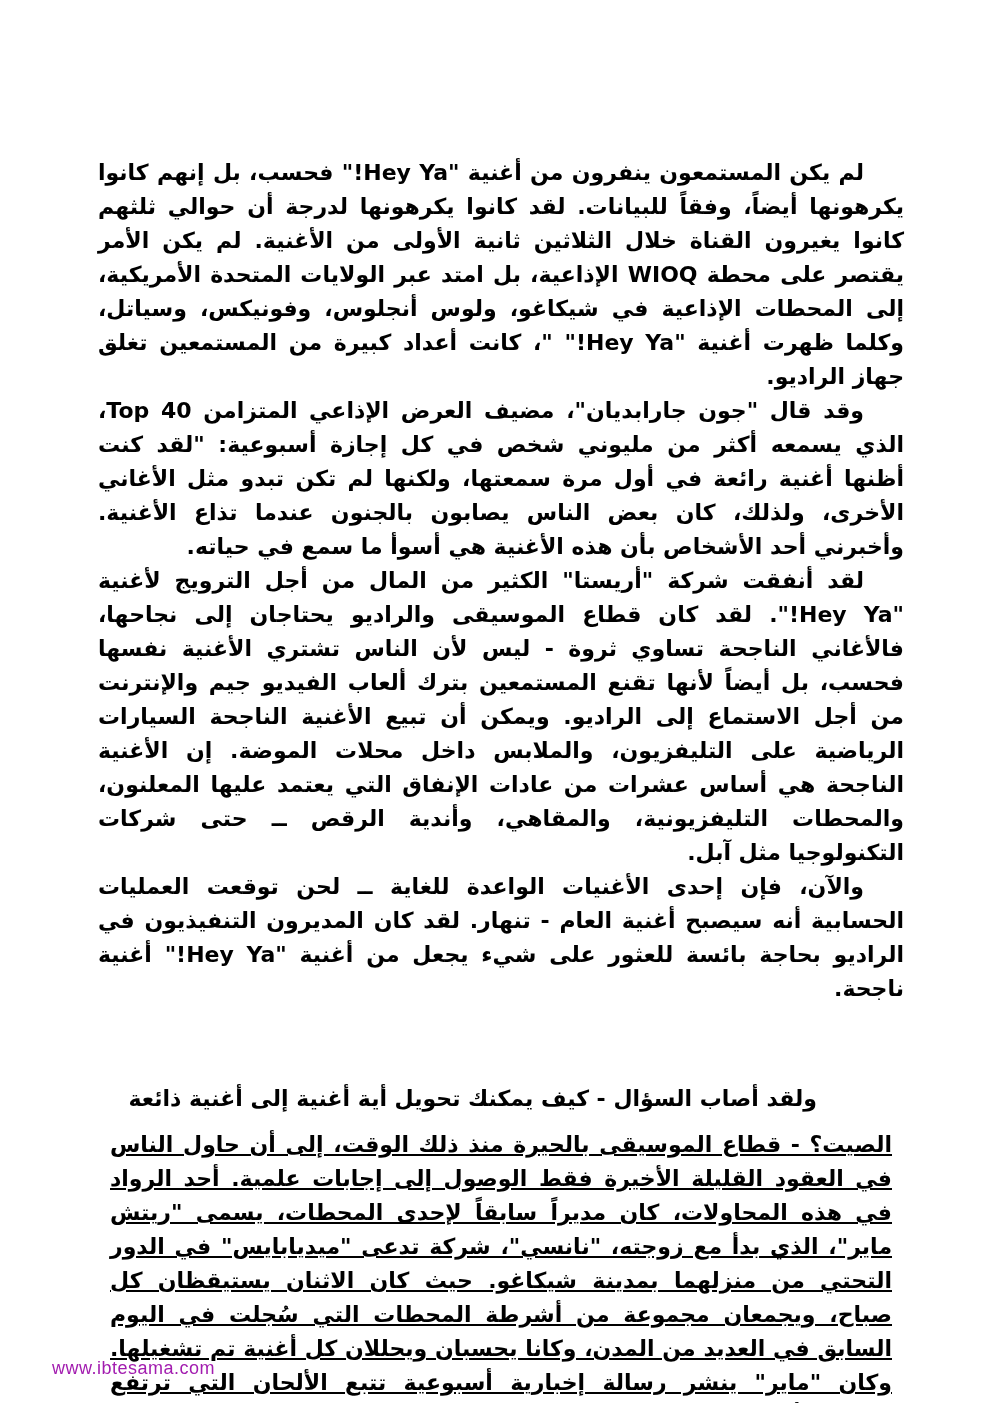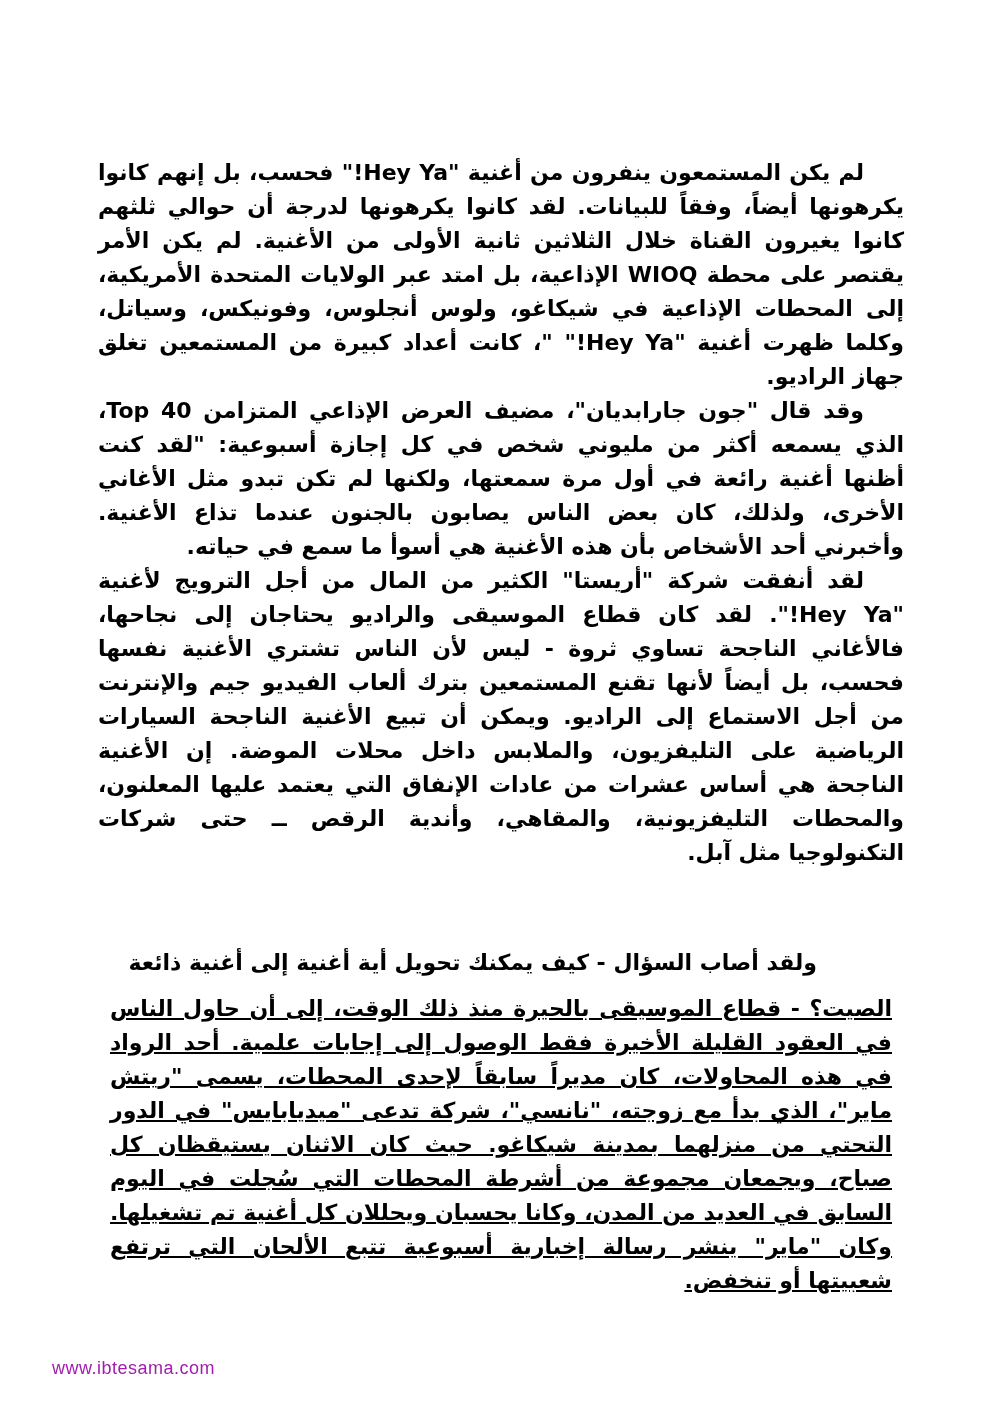--- a/index.html
+++ b/index.html
@@ -53,20 +53,21 @@
 </style>
 </head>
 <body>
 
 <div class="page">
 
   <main class="text-body" lang="ar" dir="rtl">
     <p class="para">لم يكن المستمعون ينفرون من أغنية "Hey Ya!" فحسب، بل إنهم كانوا يكرهونها أيضاً، وفقاً للبيانات. لقد كانوا يكرهونها لدرجة أن حوالي ثلثهم كانوا يغيرون القناة خلال الثلاثين ثانية الأولى من الأغنية. لم يكن الأمر يقتصر على محطة WIOQ الإذاعية، بل امتد عبر الولايات المتحدة الأمريكية، إلى المحطات الإذاعية في شيكاغو، ولوس أنجلوس، وفونيكس، وسياتل، وكلما ظهرت أغنية "Hey Ya!" "، كانت أعداد كبيرة من المستمعين تغلق جهاز الراديو.</p>
     <p class="para">وقد قال "جون جارابديان"، مضيف العرض الإذاعي المتزامن Top 40، الذي يسمعه أكثر من مليوني شخص في كل إجازة أسبوعية: "لقد كنت أظنها أغنية رائعة في أول مرة سمعتها، ولكنها لم تكن تبدو مثل الأغاني الأخرى، ولذلك، كان بعض الناس يصابون بالجنون عندما تذاع الأغنية. وأخبرني أحد الأشخاص بأن هذه الأغنية هي أسوأ ما سمع في حياته.</p>
     <p class="para">لقد أنفقت شركة "أريستا" الكثير من المال من أجل الترويج لأغنية "Hey Ya!". لقد كان قطاع الموسيقى والراديو يحتاجان إلى نجاحها، فالأغاني الناجحة تساوي ثروة - ليس لأن الناس تشتري الأغنية نفسها فحسب، بل أيضاً لأنها تقنع المستمعين بترك ألعاب الفيديو جيم والإنترنت من أجل الاستماع إلى الراديو. ويمكن أن تبيع الأغنية الناجحة السيارات الرياضية على التليفزيون، والملابس داخل محلات الموضة. إن الأغنية الناجحة هي أساس عشرات من عادات الإنفاق التي يعتمد عليها المعلنون، والمحطات التليفزيونية، والمقاهي، وأندية الرقص ــ حتى شركات التكنولوجيا مثل آبل.</p>
+    <p class="para">والآن، فإن إحدى الأغنيات الواعدة للغاية ــ لحن توقعت العمليات الحسابية أنه سيصبح أغنية العام - تنهار. لقد كان المديرون التنفيذيون في الراديو بحاجة بائسة للعثور على شيء يجعل من أغنية "Hey Ya!" أغنية ناجحة.</p>
 
     <p class="para lead-line">ولقد أصاب السؤال - كيف يمكنك تحويل أية أغنية إلى أغنية ذائعة</p>
     <p class="para-cont">الصيت؟ - قطاع الموسيقى بالحيرة منذ ذلك الوقت، إلى أن حاول الناس في العقود القليلة الأخيرة فقط الوصول إلى إجابات علمية. أحد الرواد في هذه المحاولات، كان مديراً سابقاً لإحدى المحطات، يسمى "ريتش ماير"، الذي بدأ مع زوجته، "نانسي"، شركة تدعى "ميديابايس" في الدور التحتي من منزلهما بمدينة شيكاغو. حيث كان الاثنان يستيقظان كل صباح، ويجمعان مجموعة من أشرطة المحطات التي سُجلت في اليوم السابق في العديد من المدن، وكانا يحسبان ويحللان كل أغنية تم تشغيلها. وكان "ماير" ينشر رسالة إخبارية أسبوعية تتبع الألحان التي ترتفع شعبيتها أو تنخفض.</p>
   </main>
 
   <div class="watermark">www.ibtesama.com</div>
 
 </div>
 
 </body></html>

